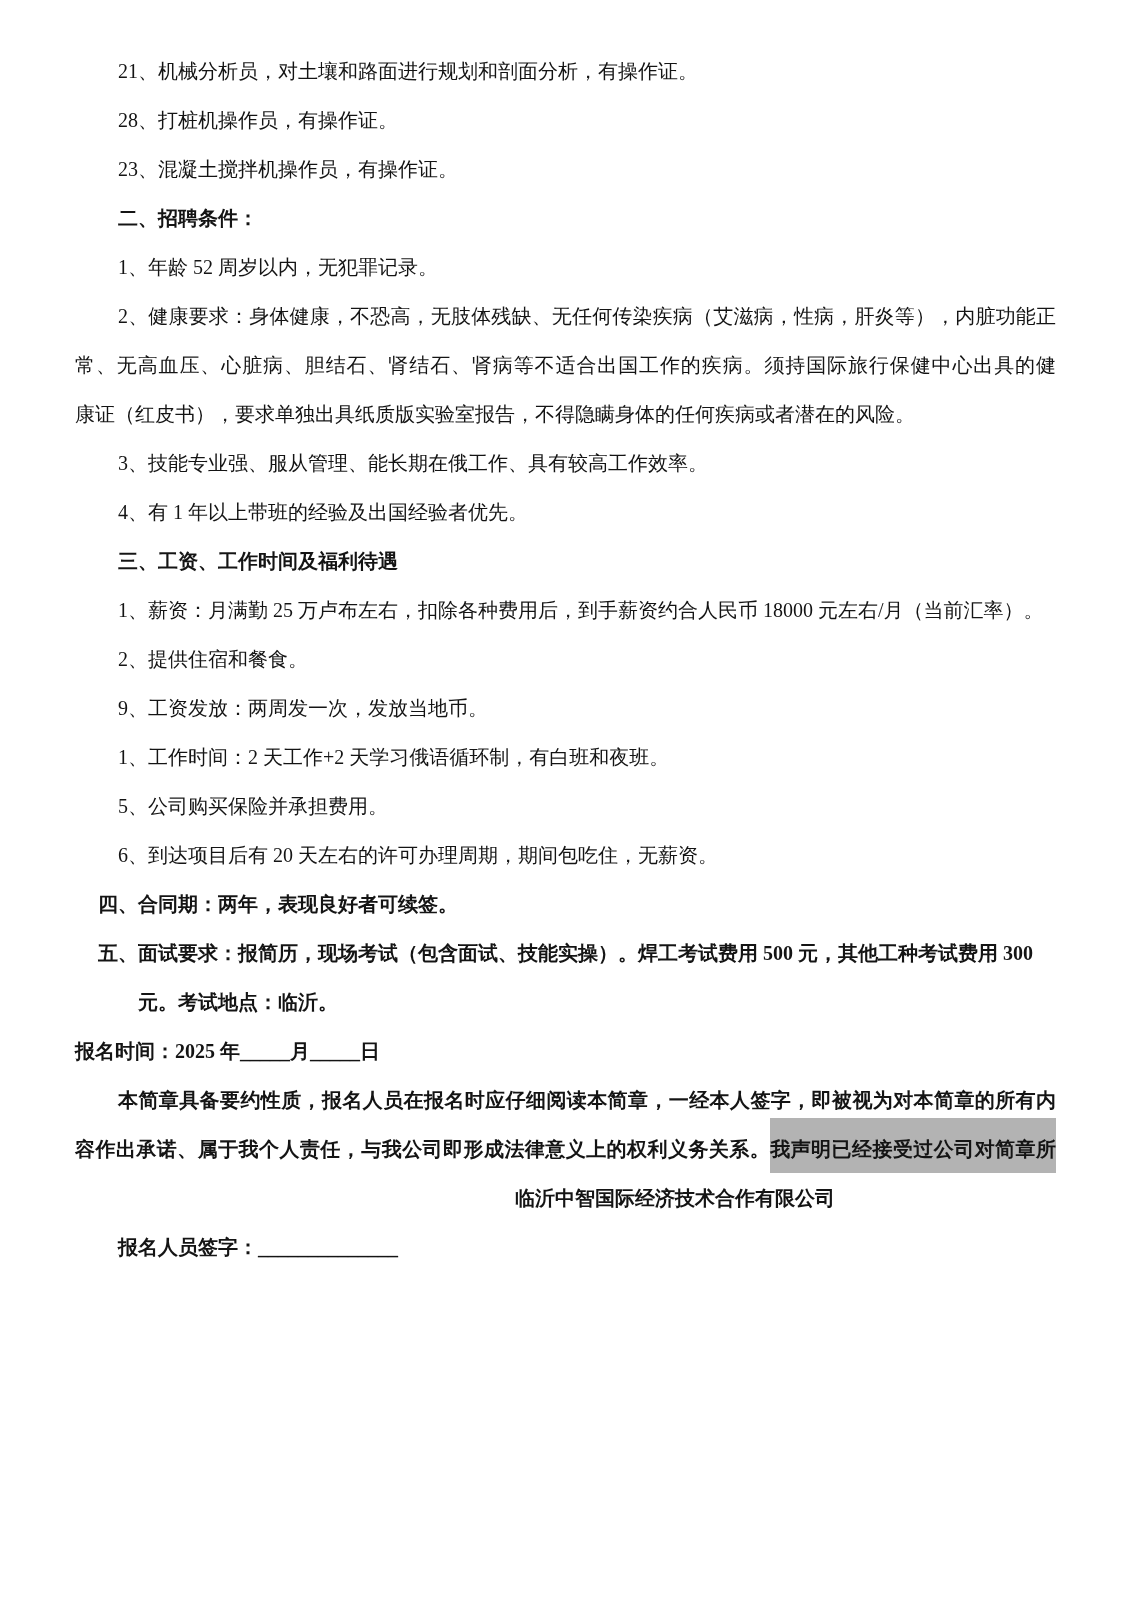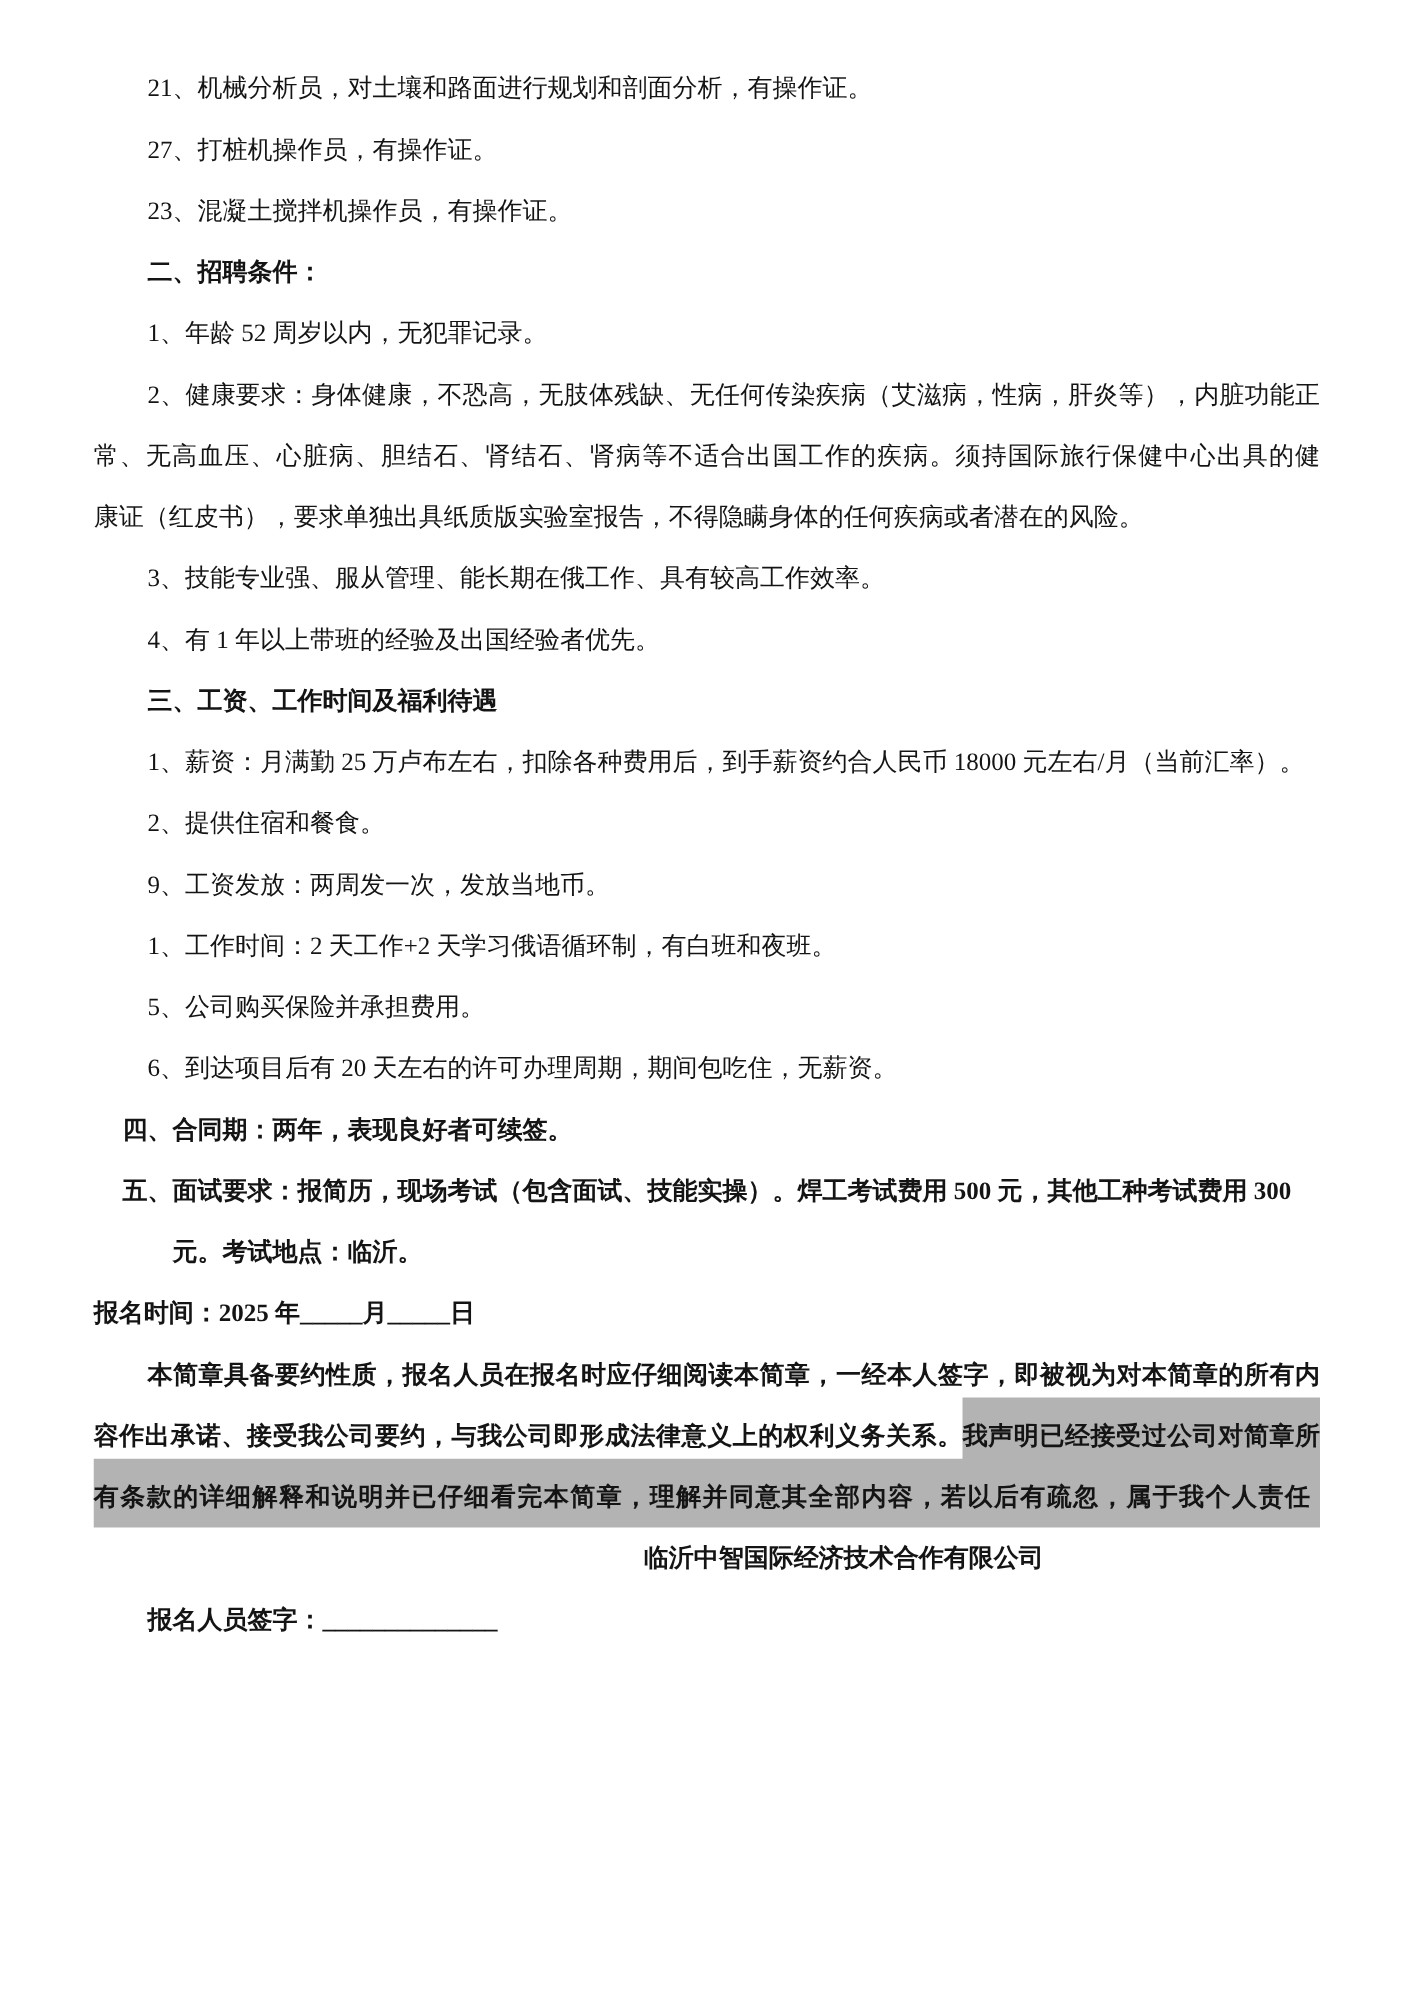--- a/index.html
+++ b/index.html
@@ -44,21 +44,21 @@
   .company-line {
     margin-left: 440px;
   }
 </style>
 </head>
 <body>
 
 <div class="page">
 
   <div class="line ind2">21、机械分析员，对土壤和路面进行规划和剖面分析，有操作证。</div>
-  <div class="line ind2">27、打桩机操作员，有操作证。</div>
+  <div class="line ind2">28、打桩机操作员，有操作证。</div>
   <div class="line ind2">23、混凝土搅拌机操作员，有操作证。</div>
 
   <div class="line ind2 bold">二、招聘条件：</div>
   <div class="line ind2">1、年龄 52 周岁以内，无犯罪记录。</div>
   <div class="line ind2 justify">2、健康要求：身体健康，不恐高，无肢体残缺、无任何传染疾病（艾滋病，性病，肝炎等），内脏功能正</div>
   <div class="line justify">常、无高血压、心脏病、胆结石、肾结石、肾病等不适合出国工作的疾病。须持国际旅行保健中心出具的健</div>
   <div class="line">康证（红皮书），要求单独出具纸质版实验室报告，不得隐瞒身体的任何疾病或者潜在的风险。</div>
   <div class="line ind2">3、技能专业强、服从管理、能长期在俄工作、具有较高工作效率。</div>
   <div class="line ind2">4、有 1 年以上带班的经验及出国经验者优先。</div>
 
@@ -71,20 +71,19 @@
   <div class="line ind2">6、到达项目后有 20 天左右的许可办理周期，期间包吃住，无薪资。</div>
 
   <div class="line ind1 bold">四、合同期：两年，表现良好者可续签。</div>
 
   <div class="line ind1 bold">五、面试要求：报简历，现场考试（包含面试、技能实操）。焊工考试费用 500 元，其他工种考试费用 300</div>
   <div class="line ind3 bold">元。考试地点：临沂。</div>
 
   <div class="line bold">报名时间：2025 年_____月_____日</div>
 
   <div class="line ind2 bold justify">本简章具备要约性质，报名人员在报名时应仔细阅读本简章，一经本人签字，即被视为对本简章的所有内</div>
-  <div class="line bold justify"><span>容作出承诺、接受我公司要约，与我公司即形成法律意义上的权利义务关系。</span><span class="hl">我声明已经接受过公司对简章所</span></div>
-  <div class="line bold justify"><span class="hl hl-full">有条款的详细解释和说明并已仔细看完本简章，理解并同意其全部内容，若以后有疏忽，属于我个人责任</span></div>
+  <div class="line bold justify"><span>容作出承诺、属于我个人责任，与我公司即形成法律意义上的权利义务关系。</span><span class="hl">我声明已经接受过公司对简章所</span></div>
 
   <div class="line bold company-line">临沂中智国际经济技术合作有限公司</div>
 
   <div class="line ind2 bold"><span>报名人员签字：</span><span>______________</span></div>
 
 </div>
 
 </body></html>

